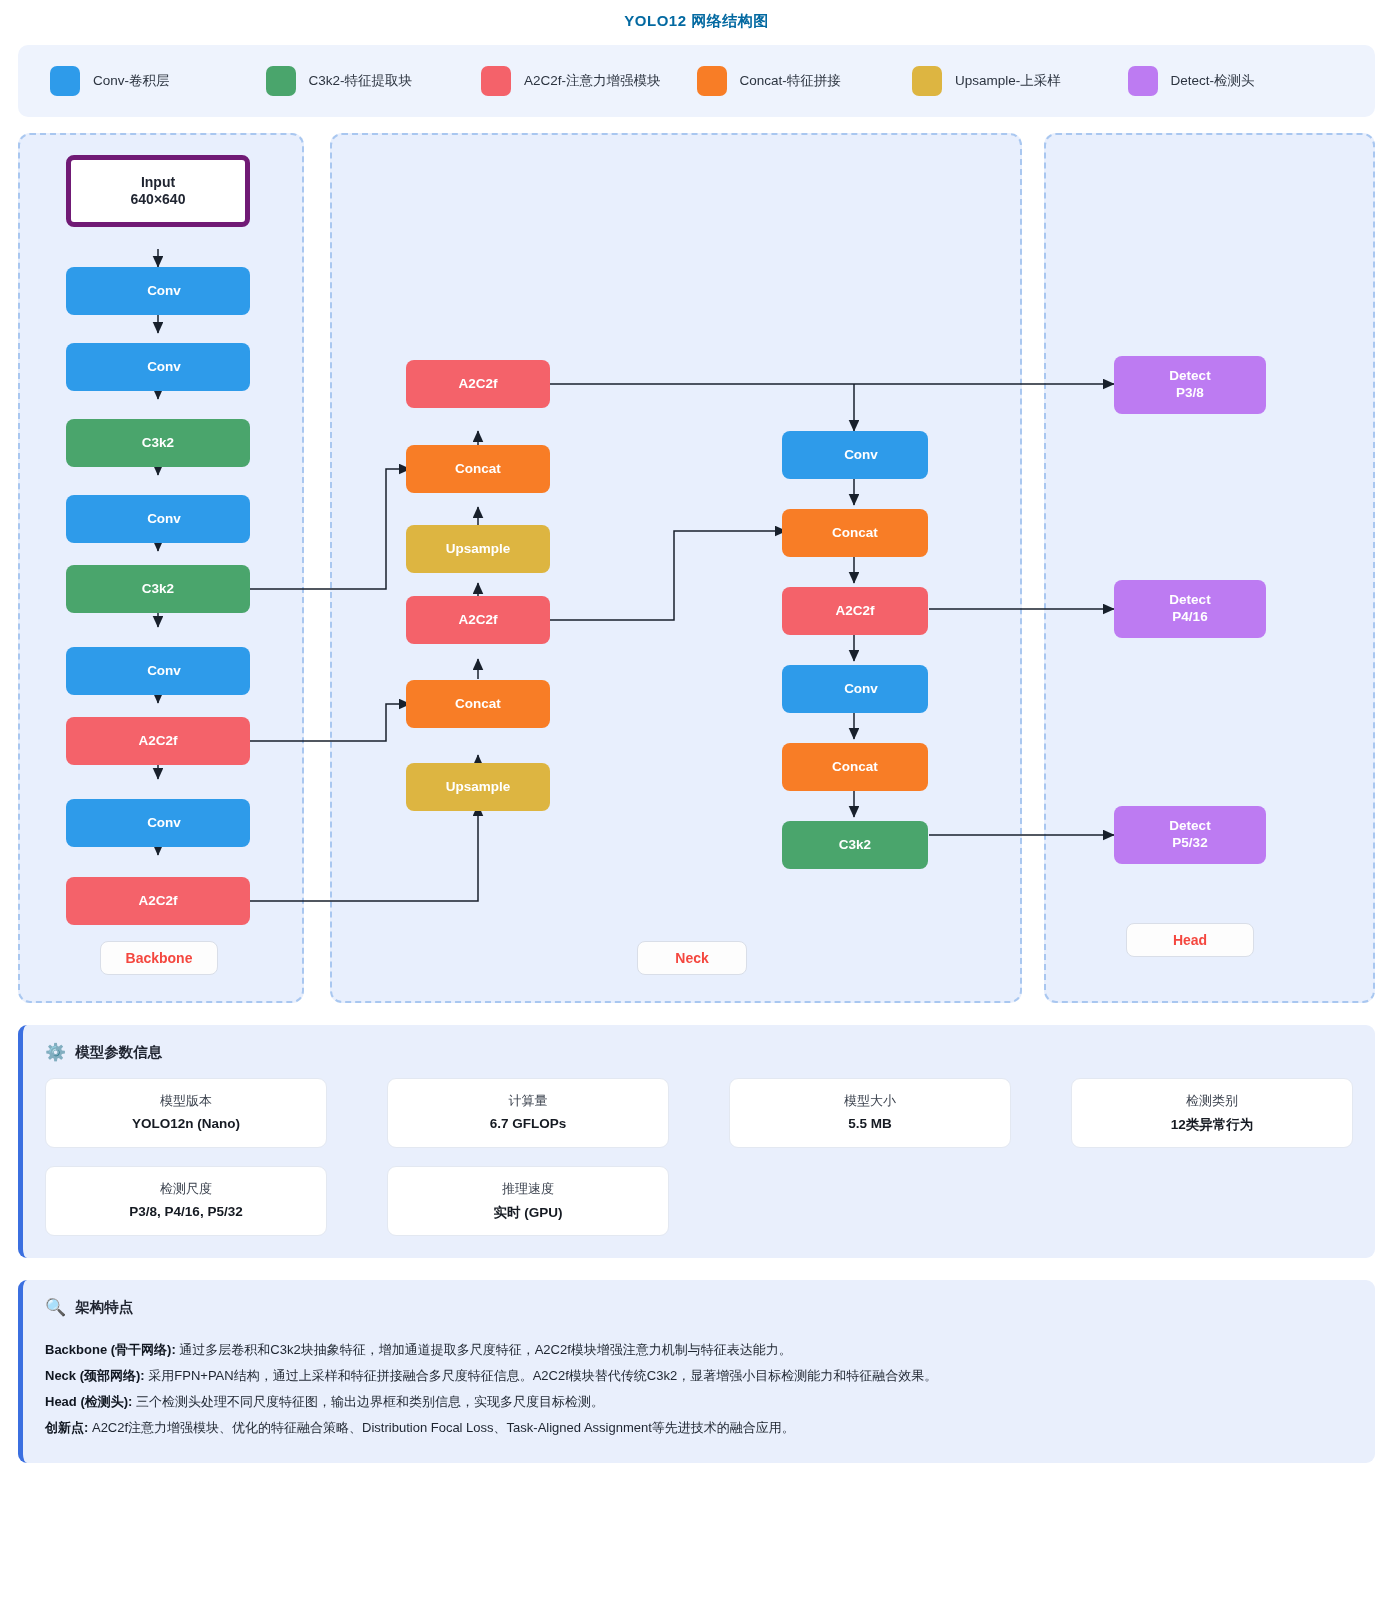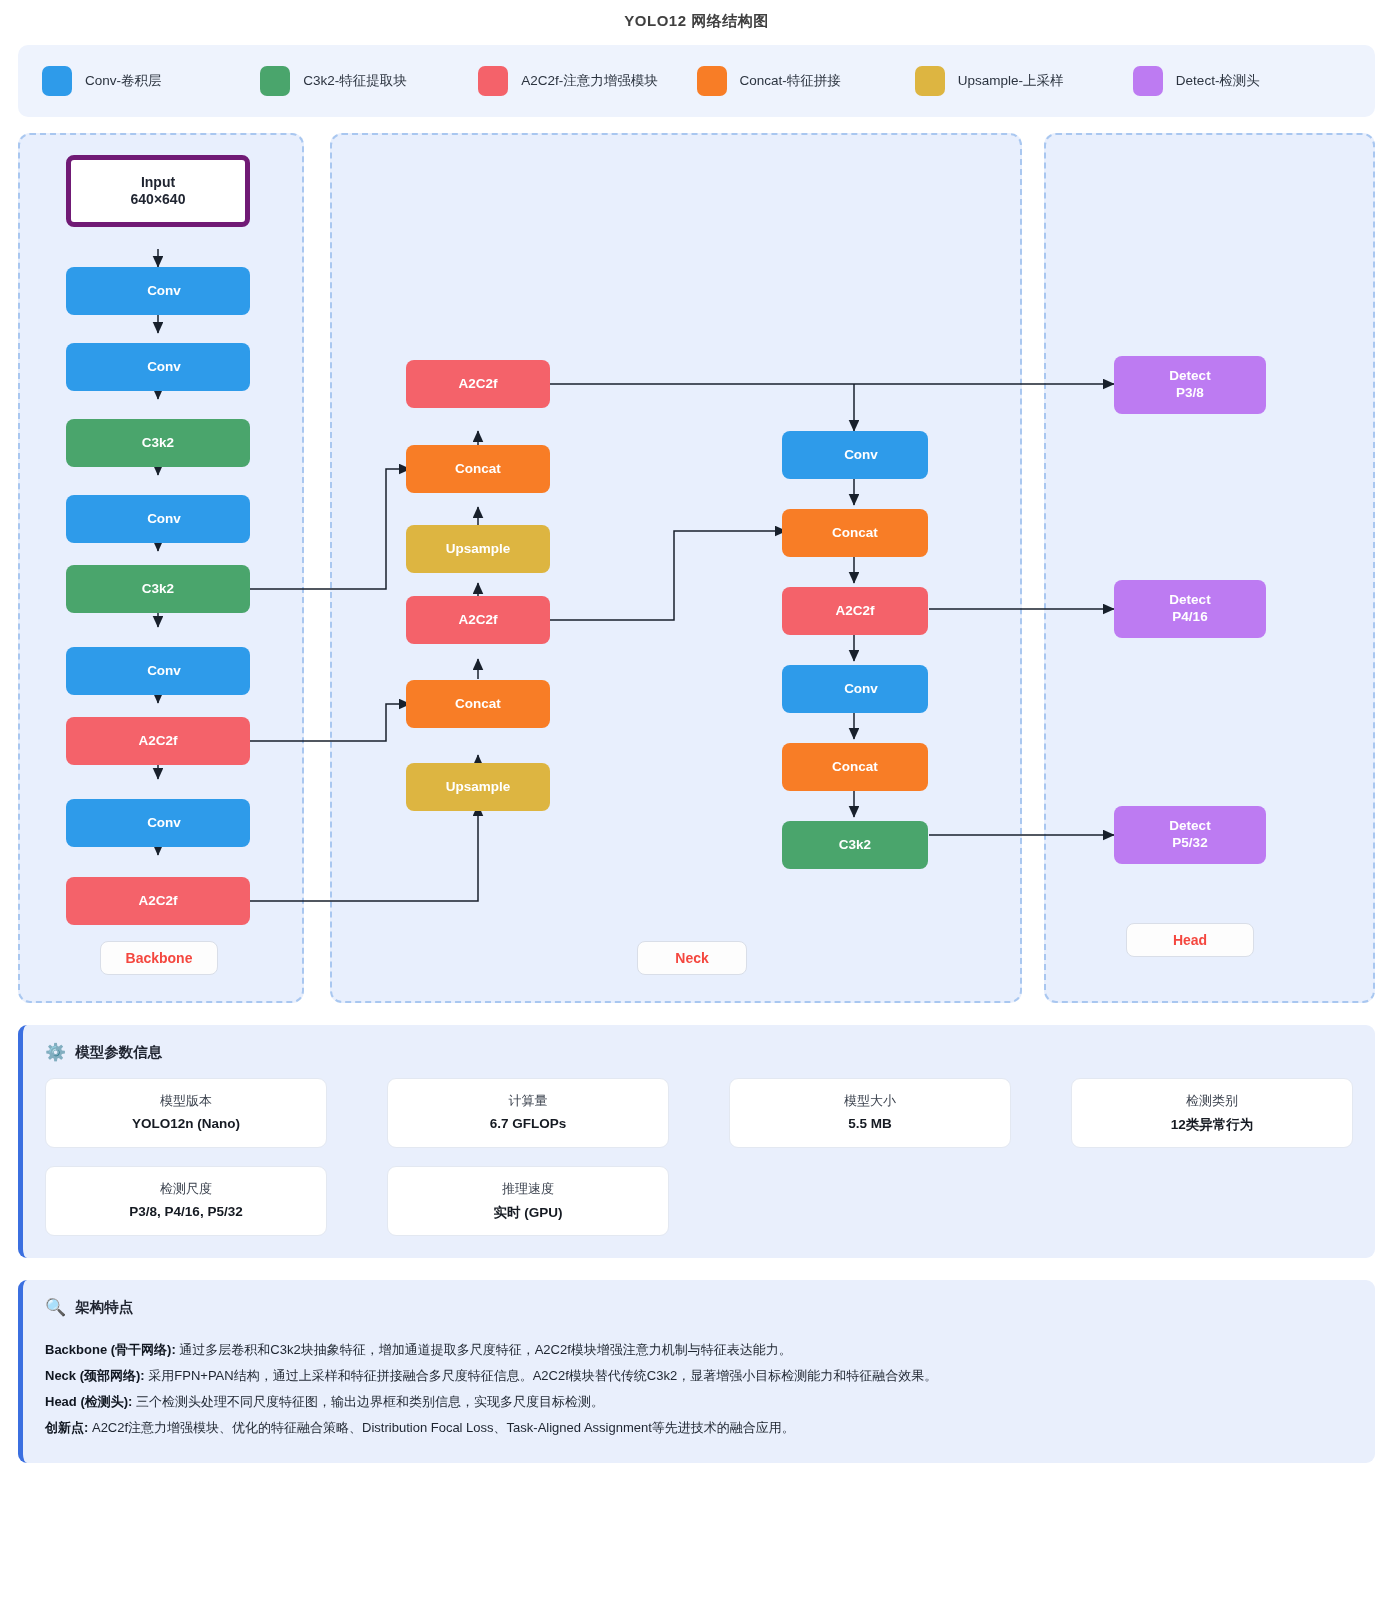--- a/index.html
+++ b/index.html
@@ -14,34 +14,34 @@
     position: relative;
     background: #ffffff;
     padding: 0;
   }
 
   
   .title {
     text-align: center;
     font-size: 15px;
     font-weight: bold;
-    color: #404040;
+    color: #0369a1;
     padding: 12px 0 10px 0;
     letter-spacing: 0.5px;
   }
 
   
   .legend {
     margin: 4px 18px 0 18px;
     background: #eef3fd;
     border-radius: 10px;
     height: 72px;
     display: flex;
     align-items: center;
-    padding: 0 24px;
+    padding: 0 32px;
   }
   .legend-item {
     display: flex;
     align-items: center;
     flex: 1 1 0;
   }
   .swatch {
     width: 30px; height: 30px;
     border-radius: 7px;
     margin-right: 13px;

